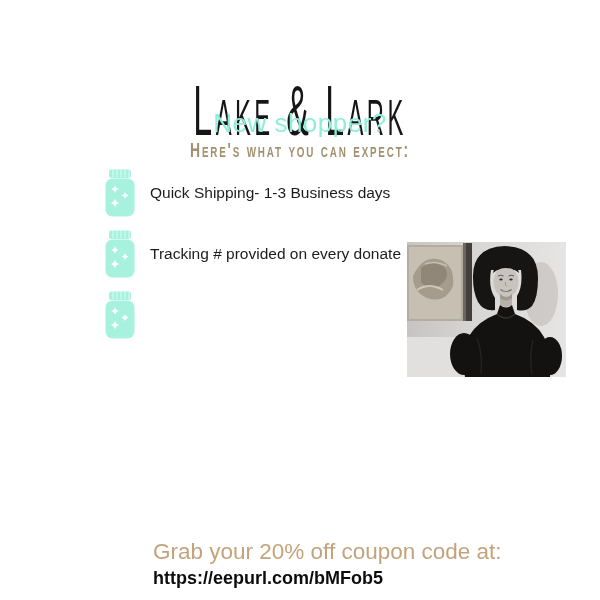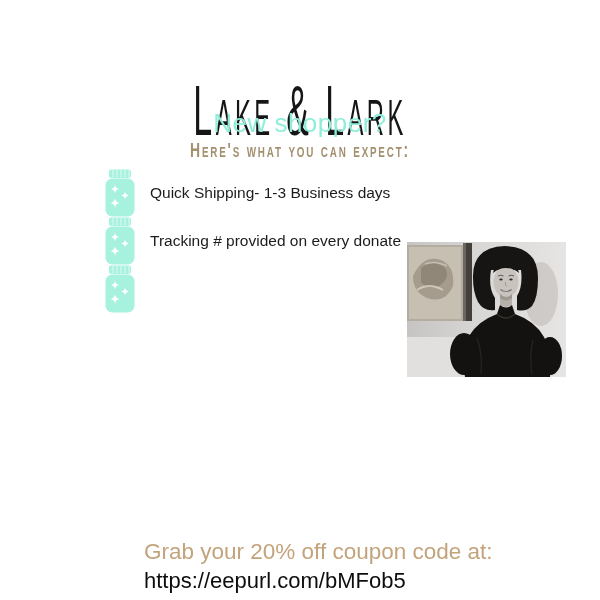--- a/index.html
+++ b/index.html
@@ -20,32 +20,32 @@
   }
   .tagline{
     position:absolute;top:116px;left:0;width:600px;text-align:center;
     font-size:17px;font-weight:700;color:#a3906f;
     font-variant:small-caps;letter-spacing:2.2px;
     transform:scale(0.82,1.15);transform-origin:50% 0;
     white-space:nowrap;
   }
   .list{
     position:absolute;left:104px;top:145px;
-    display:flex;flex-direction:column;
+    display:flex;flex-direction:column;gap:13px;
   }
   .row{display:flex;align-items:center;gap:14px;min-height:48px;}
   .jar{width:32px;height:48px;flex:0 0 32px;}
   .rowtext{
     font-size:15.5px;color:#1c1c1c;line-height:1.32;
     max-width:384px;white-space:pre-wrap;
   }
   .photo{position:absolute;left:407px;top:218px;width:159px;height:135px;}
-  .footer{position:absolute;left:144px;top:515px;}
+  .footer{position:absolute;left:153px;top:515px;}
   .coupon{font-size:22.5px;color:#c3a37b;}
-  .url{font-size:22px;font-weight:400;color:#0d0d0d;margin-top:3px;}
+  .url{font-size:18px;font-weight:700;color:#0d0d0d;margin-top:3px;}
 </style>
 </head>
 <body>
 
 <div class="canvas">
 
   <h1 class="title">Lake &amp; Lark</h1>
   <div class="subtitle">New shopper?</div>
   <div class="tagline">Here's what you can expect:</div>
 

